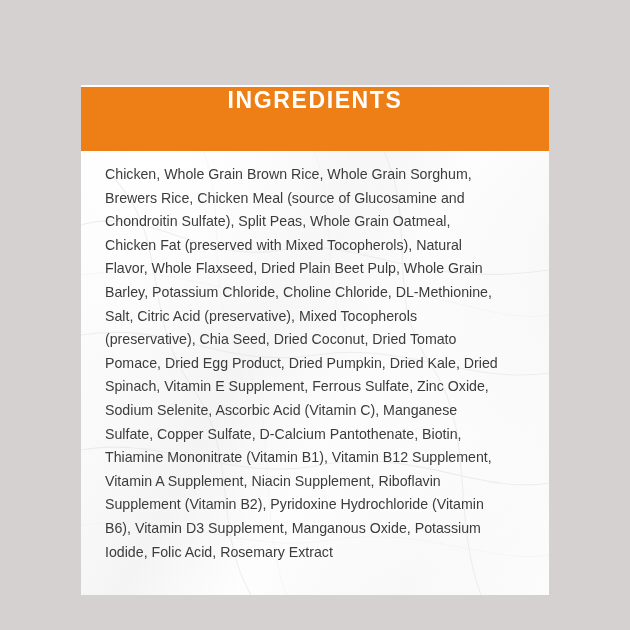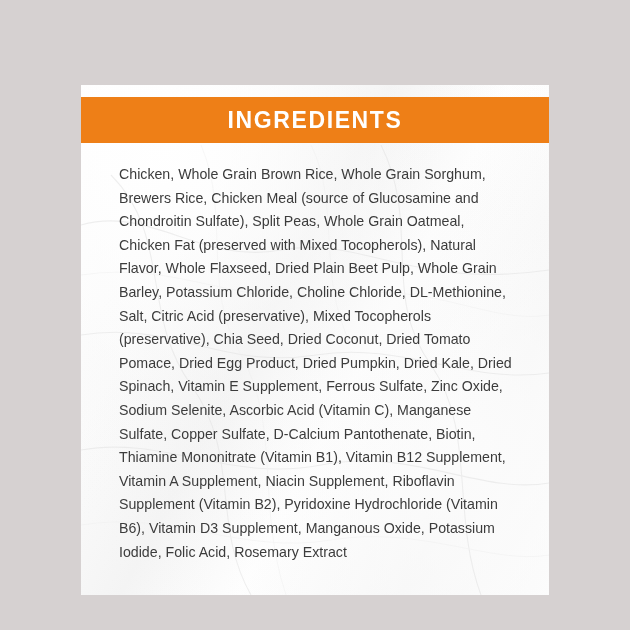--- a/index.html
+++ b/index.html
@@ -33,38 +33,37 @@
   
   .veins {
     position: absolute;
     inset: 0;
     pointer-events: none;
     opacity: 0.55;
   }
   .header {
     position: absolute;
     left: 0;
-    top: 12px;
+    top: 2px;
     width: 100%;
-    height: 46px;
+    height: 64px;
     background: #ee7f17;
     display: flex;
-    align-items: center;
     justify-content: center;
   }
   .header-title {
     color: #ffffff;
     font-size: 23px;
     font-weight: bold;
     letter-spacing: 1.6px;
     font-family: "Liberation Sans", sans-serif;
   }
   .body-text {
     position: absolute;
-    left: 38px;
+    left: 24px;
     top: 78px;
     width: 396px;
     color: #3c3c3c;
     font-size: 14.2px;
     line-height: 23.6px;
     text-align: left;
     font-family: "Liberation Sans", sans-serif;
     white-space: pre-wrap;
   }
 </style>

